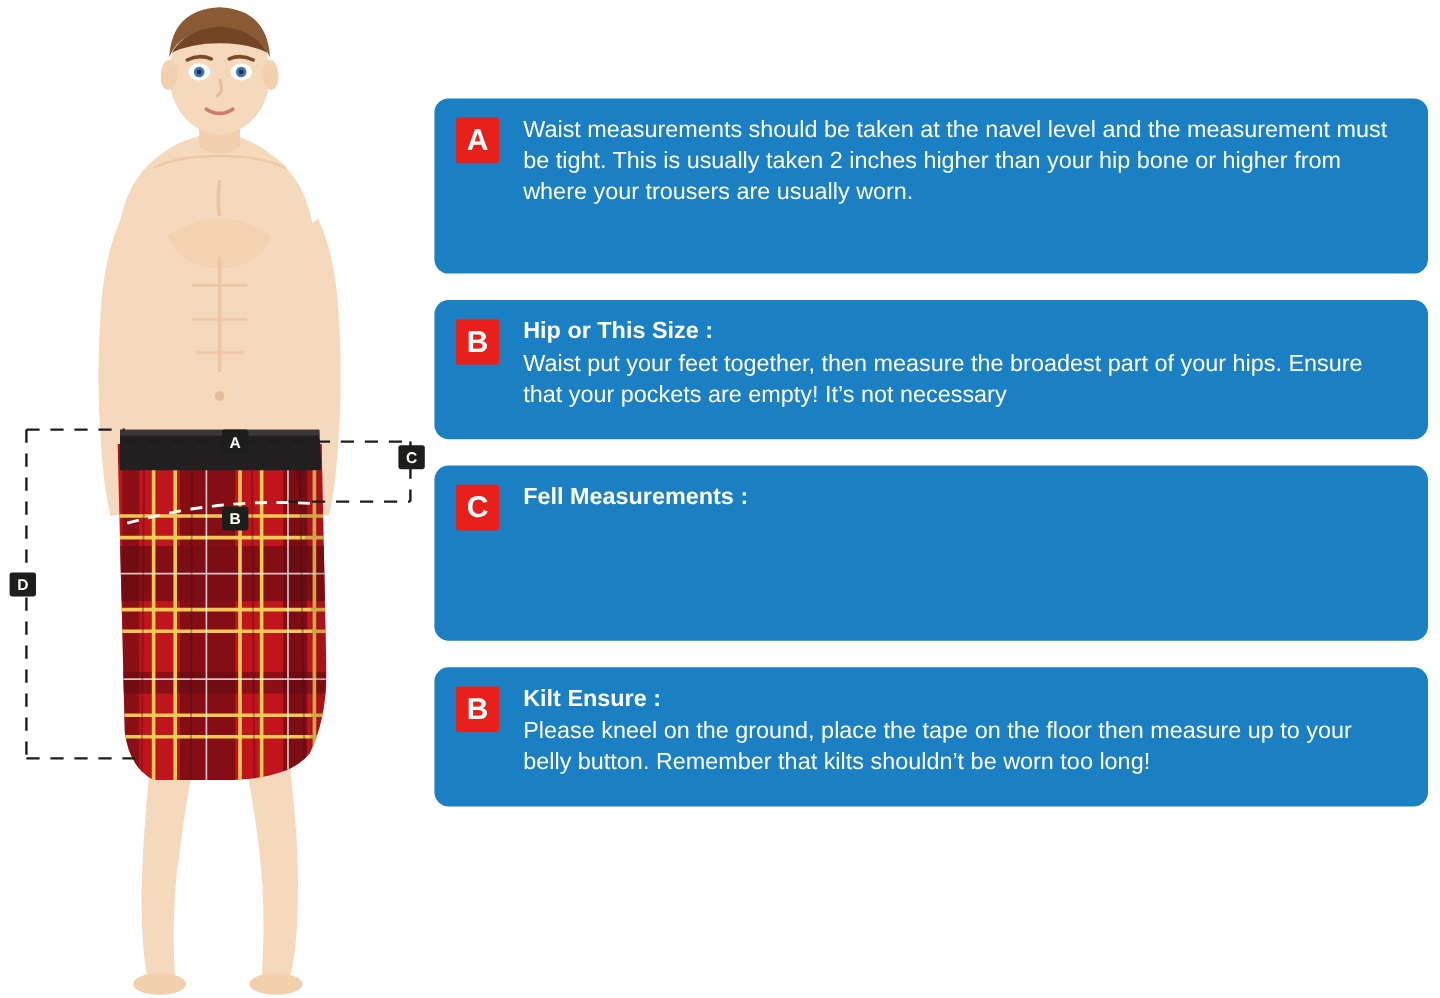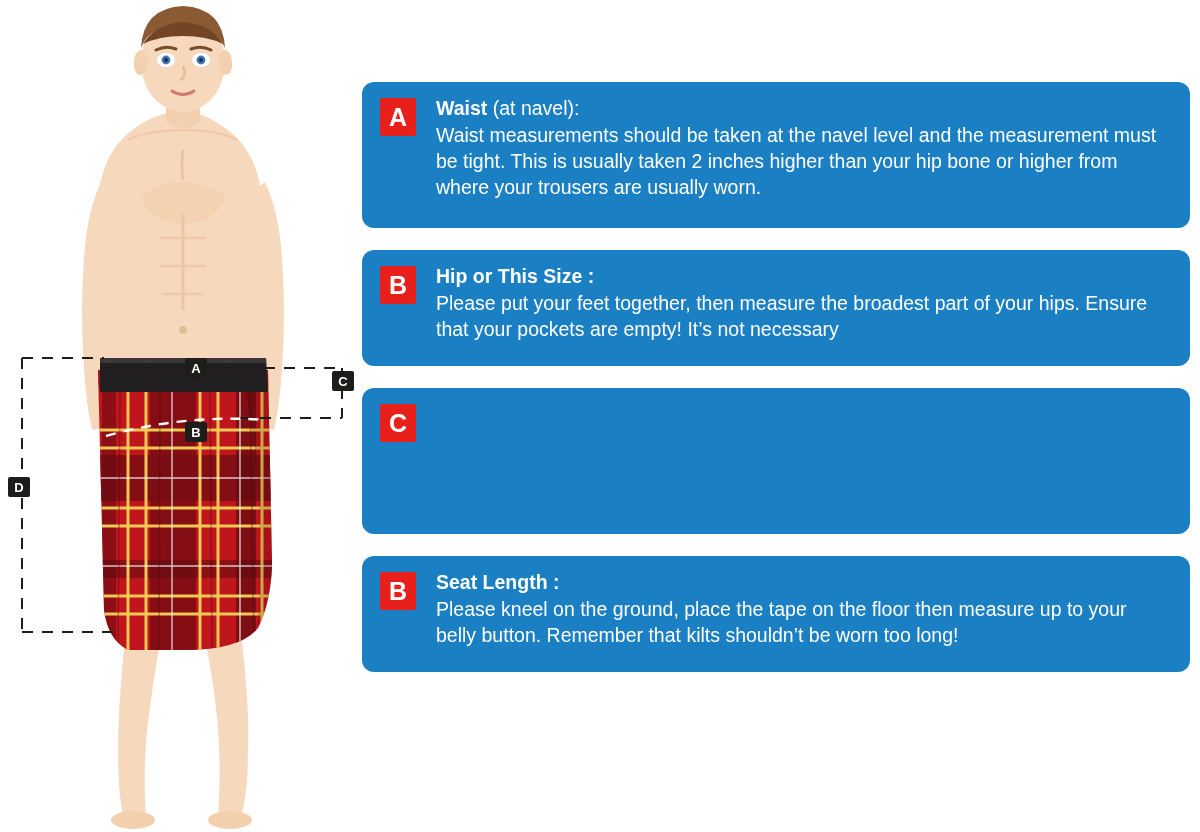--- a/index.html
+++ b/index.html
@@ -242,34 +242,34 @@
     <div class="marker" id="marker-a">A</div>
     <div class="marker" id="marker-b">B</div>
     <div class="marker" id="marker-c">C</div>
     <div class="marker" id="marker-d">D</div>
   </div>
 
   <div id="cards">
 
     <div class="card c-waist">
       <div class="card-badge">A</div>
-      <p class="card-title"><span>Waist </span><span class="light">(at navel):</span></p>
       <p class="card-body">Waist measurements should be taken at the navel level and the measurement must be tight. This is usually taken 2 inches higher than your hip bone or higher from where your trousers are usually worn.</p>
     </div>
 
     <div class="card c-hip">
       <div class="card-badge">B</div>
       <p class="card-title">Hip or This Size :</p>
-      <p class="card-body">Please put your feet together, then measure the broadest part of your hips. Ensure that your pockets are empty! It’s not necessary</p>
+      <p class="card-body">Waist put your feet together, then measure the broadest part of your hips. Ensure that your pockets are empty! It’s not necessary</p>
     </div>
 
     <div class="card c-fell">
       <div class="card-badge">C</div>
+      <p class="card-title">Fell Measurements :</p>
     </div>
 
     <div class="card c-length">
       <div class="card-badge">B</div>
-      <p class="card-title">Seat Length :</p>
+      <p class="card-title">Kilt Ensure :</p>
       <p class="card-body">Please kneel on the ground, place the tape on the floor then measure up to your belly button. Remember that kilts shouldn’t be worn too long!</p>
     </div>
 
   </div>
 </div>
 
 </body></html>

